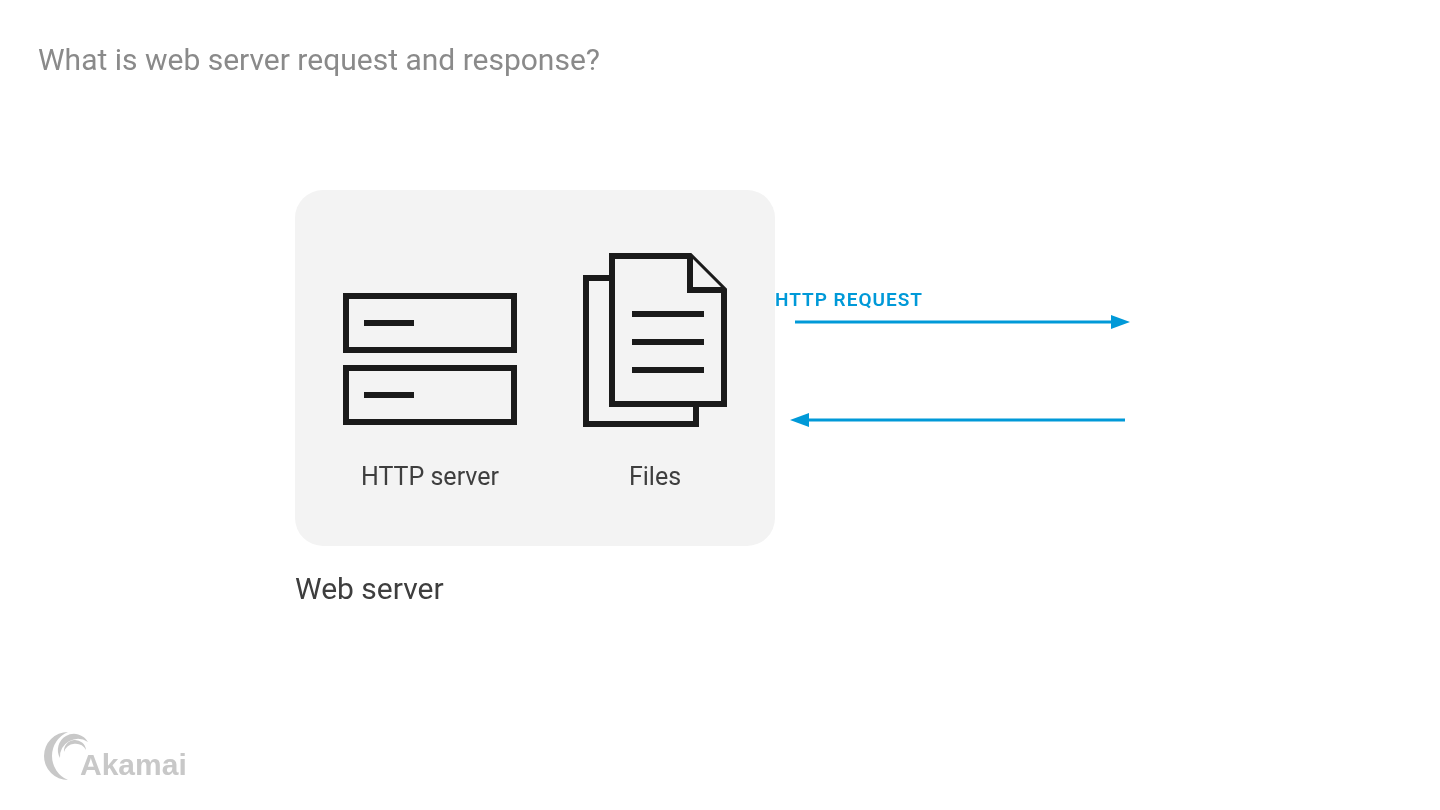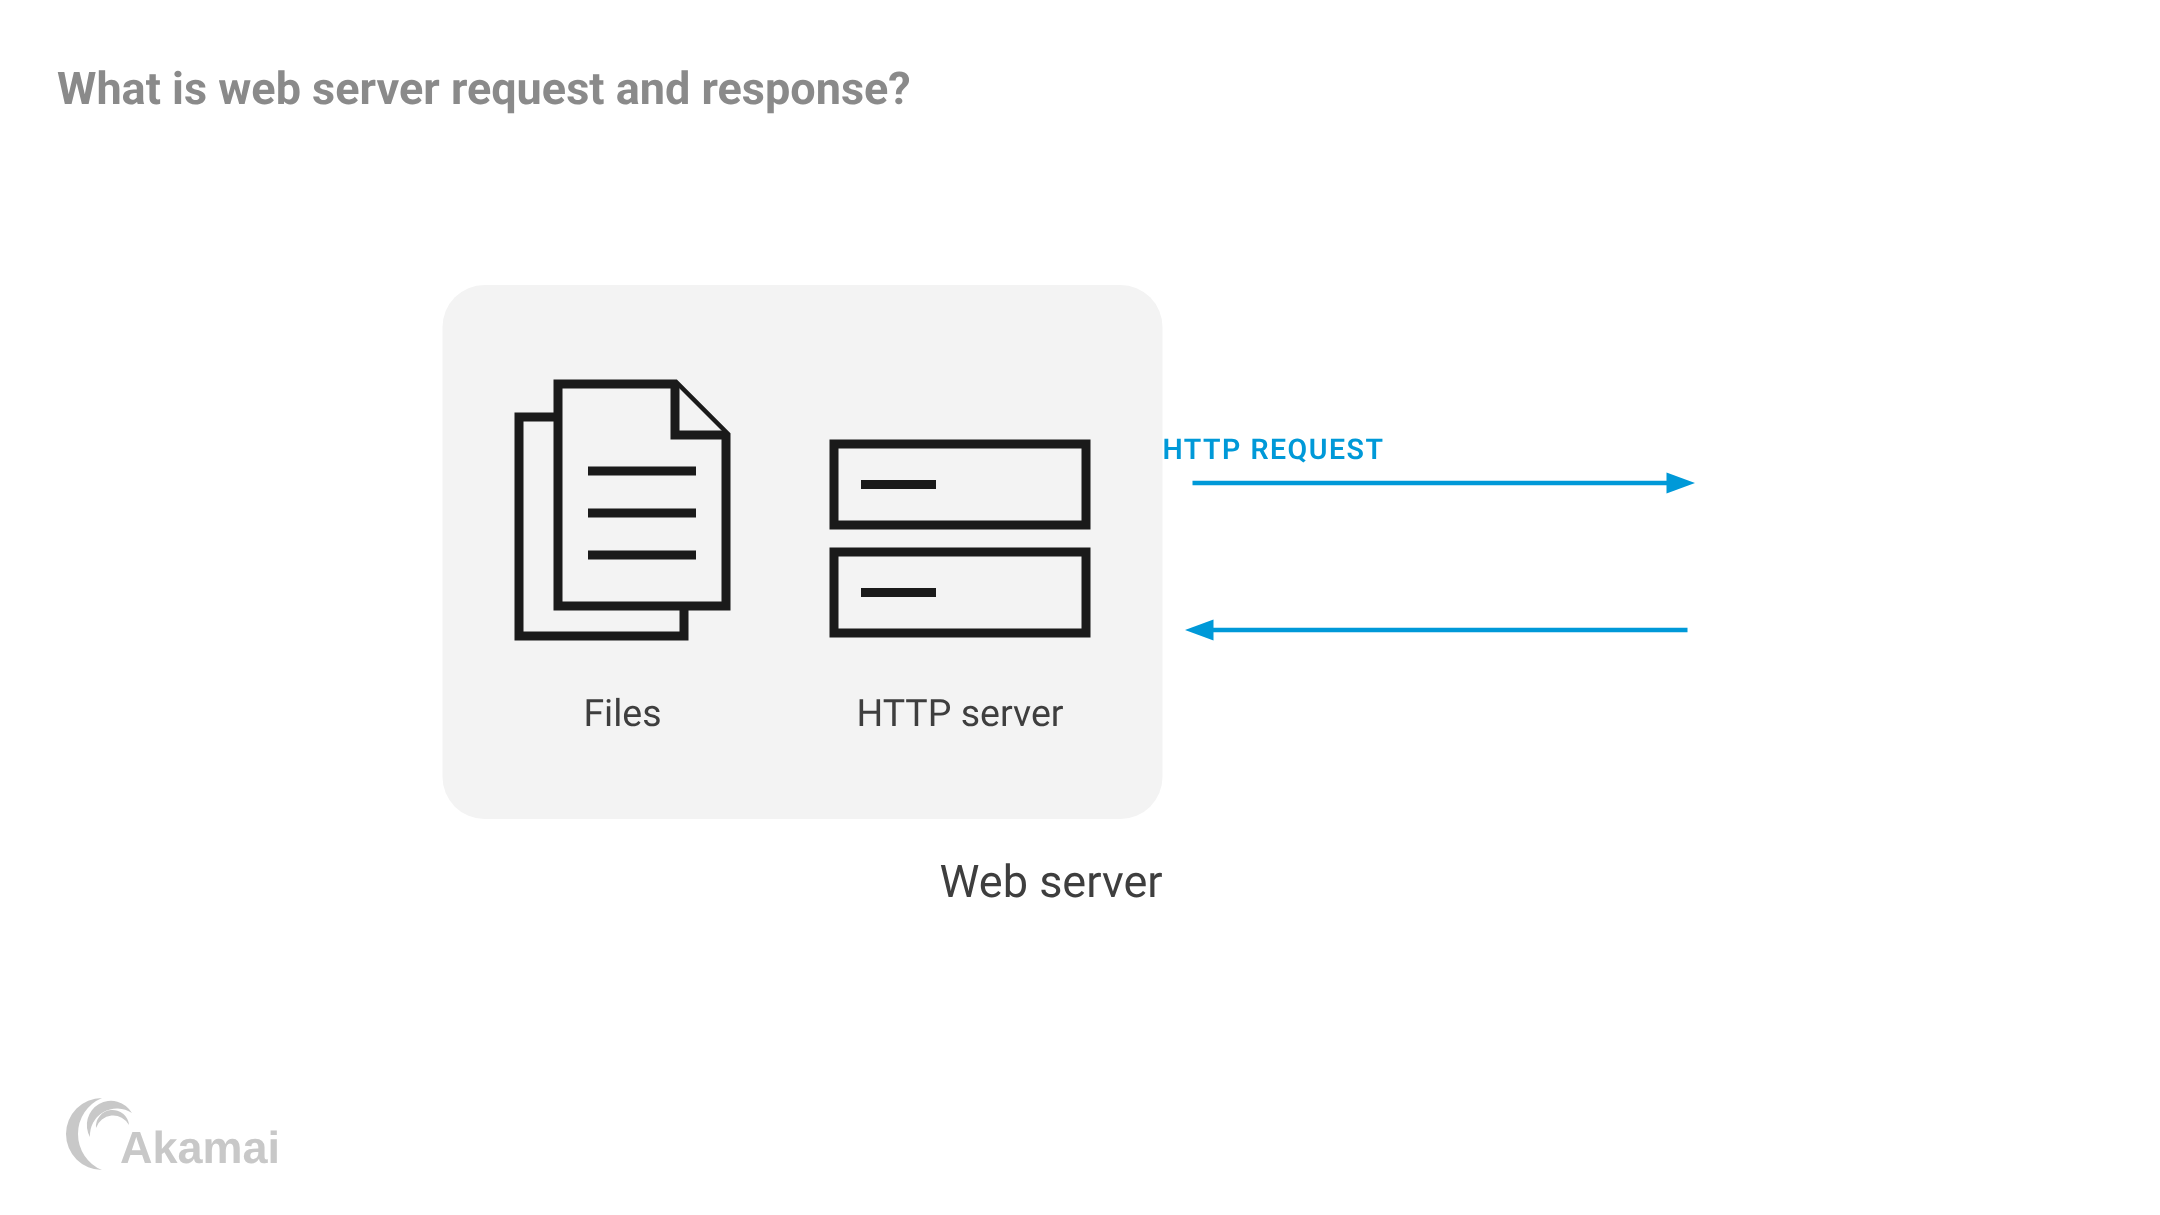--- a/index.html
+++ b/index.html
@@ -9,21 +9,21 @@
       background: #ffffff;
       font-family: -apple-system, BlinkMacSystemFont, "Segoe UI", Roboto, Helvetica, Arial, sans-serif;
       position: relative;
       overflow: hidden;
     }
     .title {
       position: absolute;
       top: 42px;
       left: 38px;
       font-size: 30px;
-      font-weight: 700;
+      font-weight: 400;
       color: #8a8a8a;
     }
     .container {
       position: absolute;
       top: 190px;
       left: 0;
       width: 100%;
       display: flex;
       align-items: flex-start;
       justify-content: center;
@@ -60,21 +60,21 @@
       gap: 28px;
     }
     .icon-label {
       font-size: 25px;
       color: #3e3e3e;
       font-weight: 400;
     }
     .panel-title {
       position: absolute;
       width: 100%;
-      text-align: right;
+      text-align: left;
       bottom: -60px;
       font-size: 30px;
       color: #3e3e3e;
       font-weight: 400;
     }
     .arrow-group {
       position: absolute;
       top: 0;
       width: 100%;
       height: 100%;
@@ -123,49 +123,49 @@
 
 <div class="title">What is web server request and response?</div>
 
 <div class="container">
 
   <div class="panel panel-left">
     <div class="icon-group">
 
       <div class="icon-item">
         <span>
+          <svg width="180" height="140" viewBox="0 0 180 140">
+            <g stroke="#1a1a1a" stroke-width="6" fill="none">
+              <rect x="6" y="6" width="168" height="54" fill="#f3f3f3"></rect>
+              <line x1="24" y1="33" x2="74" y2="33"></line>
+              <rect x="6" y="78" width="168" height="54" fill="#f3f3f3"></rect>
+              <line x1="24" y1="105" x2="74" y2="105"></line>
+            </g>
+          </svg>
+        </span>
+        <span class="icon-label">HTTP server</span>
+      </div>
+
+      <div class="icon-item">
+        <span>
           <svg width="150" height="180" viewBox="0 0 150 180">
             <g stroke="#1a1a1a" stroke-width="6" fill="none" stroke-linejoin="miter">
 
               <rect x="6" y="28" width="110" height="146" fill="#f3f3f3"></rect>
 
               <path d="M 32 6 L 110 6 L 144 40 L 144 154 L 32 154 Z" fill="#f3f3f3"></path>
               <path d="M 110 6 L 110 40 L 144 40" fill="#f3f3f3"></path>
 
               <line x1="52" y1="64" x2="124" y2="64"></line>
               <line x1="52" y1="92" x2="124" y2="92"></line>
               <line x1="52" y1="120" x2="124" y2="120"></line>
             </g>
           </svg>
         </span>
         <span class="icon-label">Files</span>
-      </div>
-
-      <div class="icon-item">
-        <span>
-          <svg width="180" height="140" viewBox="0 0 180 140">
-            <g stroke="#1a1a1a" stroke-width="6" fill="none">
-              <rect x="6" y="6" width="168" height="54" fill="#f3f3f3"></rect>
-              <line x1="24" y1="33" x2="74" y2="33"></line>
-              <rect x="6" y="78" width="168" height="54" fill="#f3f3f3"></rect>
-              <line x1="24" y1="105" x2="74" y2="105"></line>
-            </g>
-          </svg>
-        </span>
-        <span class="icon-label">HTTP server</span>
       </div>
 
     </div>
     <div class="panel-title">Web server</div>
   </div>
 
   <div class="spacer">
     <div class="arrow-group">
       <div class="arrow-label arrow-label-top">HTTP REQUEST</div>
       <svg class="arrow-svg arrow-top" height="20" viewBox="0 0 370 20">

